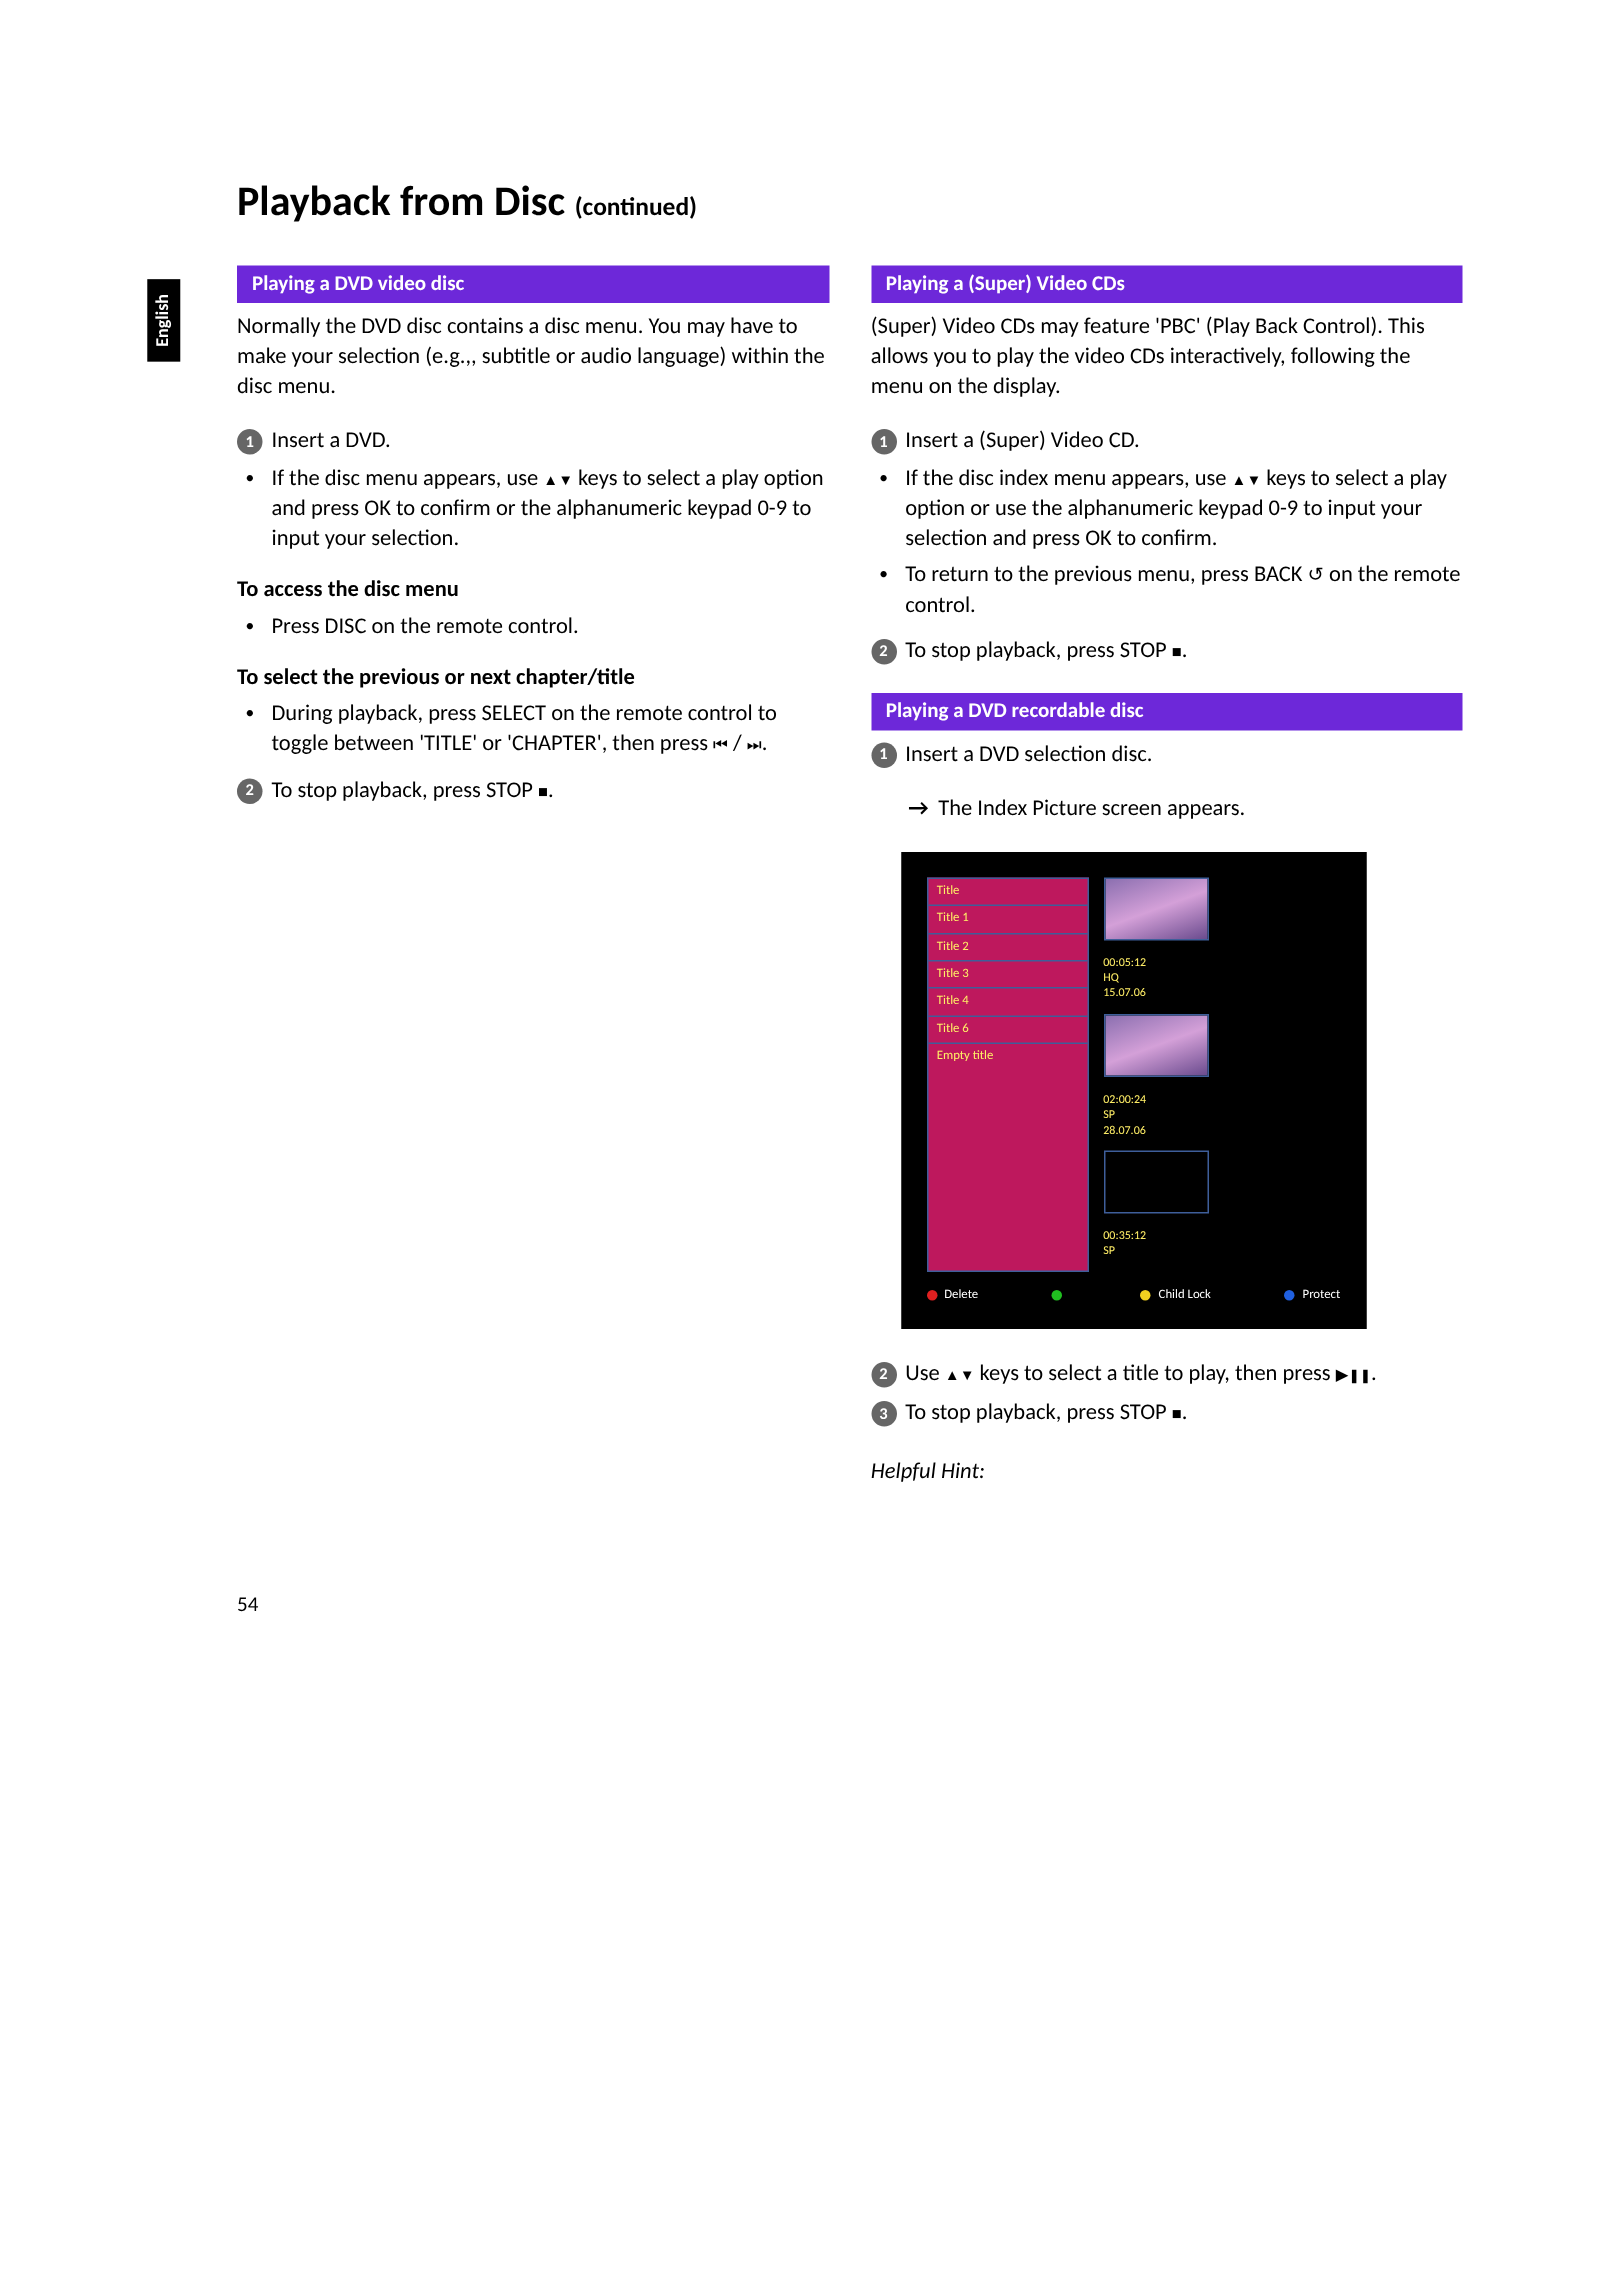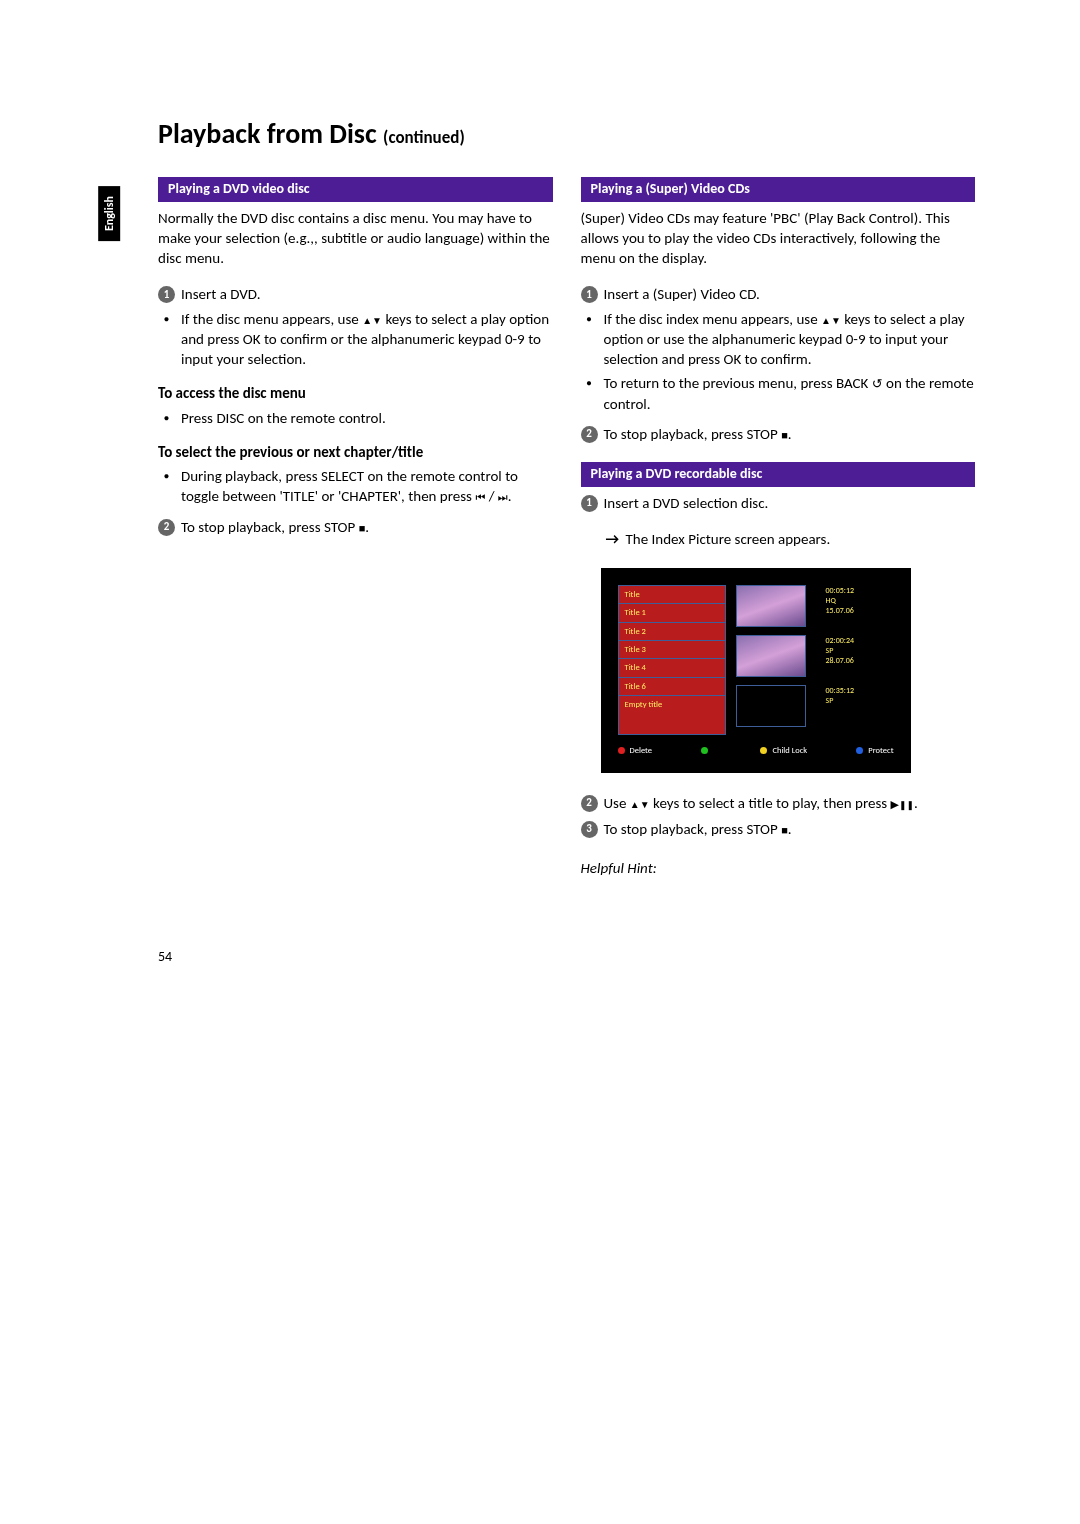--- a/index.html
+++ b/index.html
@@ -38,21 +38,21 @@
   .columns {
     display: flex;
     gap: 28px;
     padding-left: 28px;
   }
   .col {
     flex: 1;
     min-width: 0;
   }
   .section-header {
-    background: #4c1d95;
+    background: #6d28d9;
     color: #fff;
     font-weight: bold;
     font-size: 14px;
     padding: 3px 10px;
     margin-bottom: 6px;
     margin-top: 2px;
   }
   p { margin-bottom: 10px; }
   .intro { margin-bottom: 16px; }
   .step {
@@ -120,36 +120,37 @@
     background: #000;
     padding: 10px;
   }
   .ss-content {
     display: flex;
     gap: 10px;
     padding: 6px 6px 0 6px;
   }
   .ss-titles {
     border: 1px solid #3e5e9a;
-    background: #b91c1c;
+    background: #be185d;
     font-size: 8.5px;
     color: #ffee66;
     width: 108px;
   }
   .ss-titles div {
     border-bottom: 1px solid #3e5e9a;
     padding: 3px 6px;
   }
   .ss-titles div:last-child { border-bottom: none; }
   .ss-right { flex: 1; }
   .thumb-row {
     display: flex;
-    gap: 20px;
+    gap: 10px;
     margin-bottom: 8px;
     align-items: flex-start;
+    flex-direction: column;
   }
   .thumb {
     width: 70px;
     height: 42px;
     border: 1px solid #3e5e9a;
     background: linear-gradient(160deg, #8b6fb0 0%, #d4a0d8 50%, #6a4b8e 100%);
   }
   .thumb-info {
     font-size: 8px;
     color: #ffee66;

